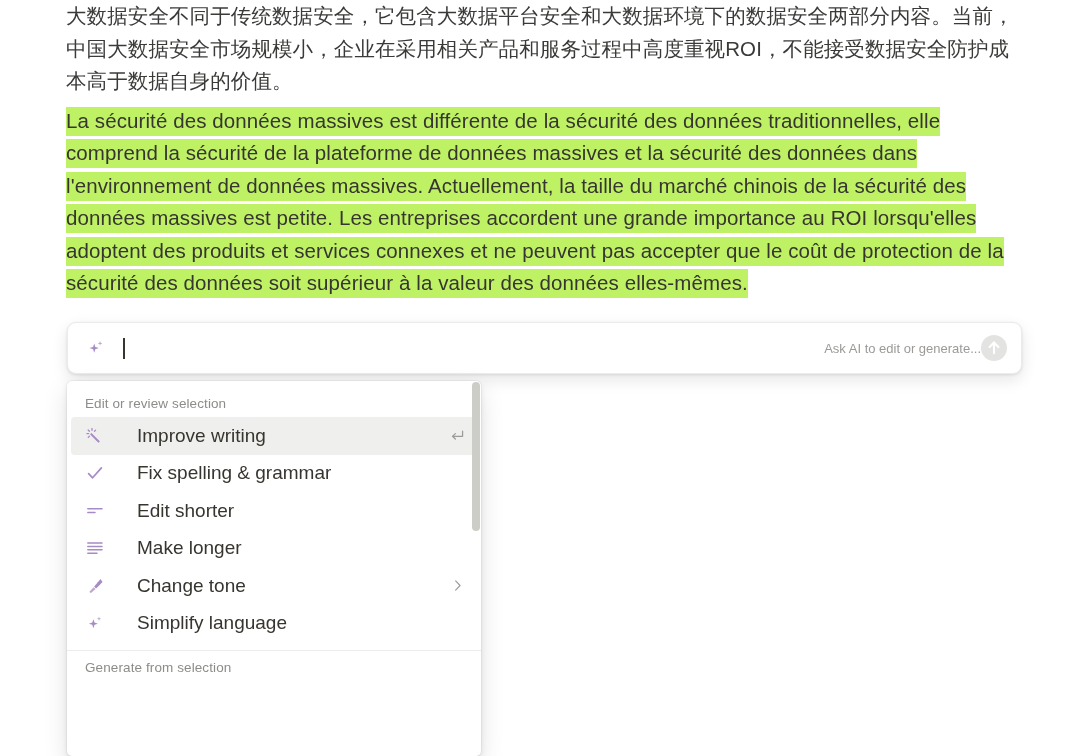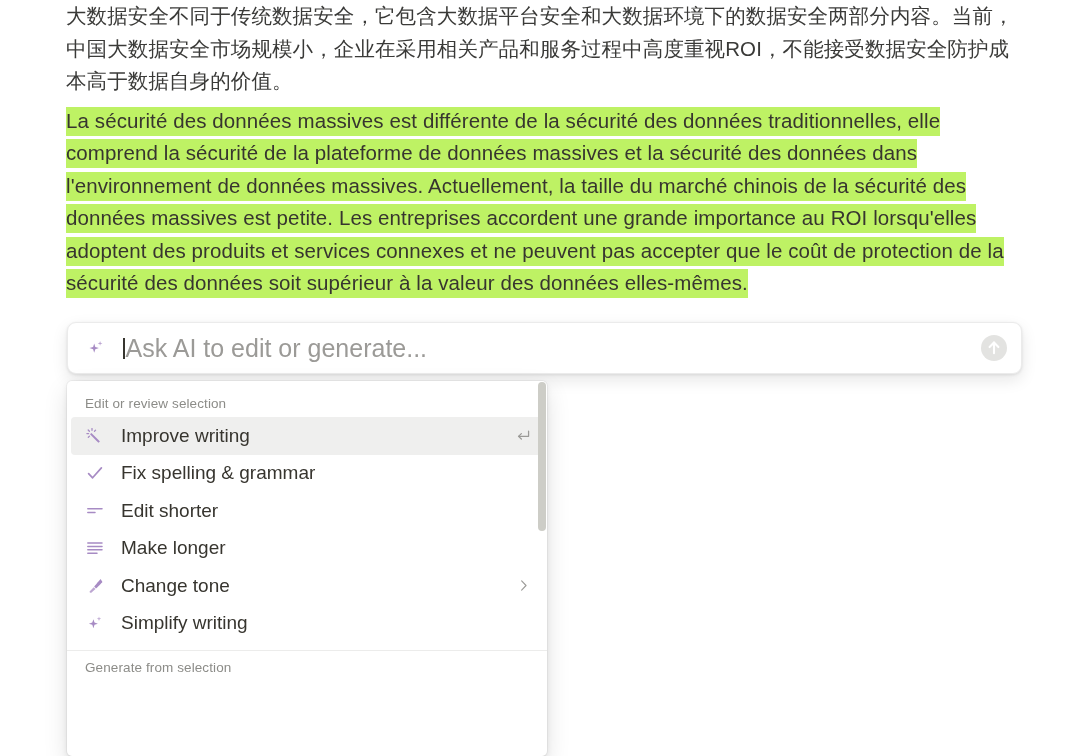--- a/index.html
+++ b/index.html
@@ -55,39 +55,40 @@
   }
   .ai-spark { width: 20px; height: 20px; flex: 0 0 20px; display:block; }
   .ai-caret {
     width: 1.5px; height: 21px;
     background: #37352f;
     margin-left: 17px;
     flex: 0 0 1.5px;
   }
   .ai-placeholder {
     flex: 1 1 auto;
-    font-size: 25px;
+    font-size: 13px;
     color: #9b9a97;
     padding-left: 1px;
     white-space: nowrap;
     overflow: hidden;
+    text-align: right;
   }
   .ai-submit {
     width: 26px; height: 26px;
     border-radius: 50%;
     background: #e3e3e1;
     display: flex; align-items: center; justify-content: center;
     flex: 0 0 26px;
   }
 
   
   .menu {
     position: absolute;
     left: 67px; top: 381px;
-    width: 480px;
+    width: 414px;
     height: 375px;
     background: #ffffff;
     border-radius: 5px;
     box-shadow: 0 0 0 1px rgba(15,15,15,0.045),
                 0 3px 6px rgba(15,15,15,0.08),
                 0 9px 24px rgba(15,15,15,0.12);
     padding-top: 8px;
     overflow: hidden;
   }
   .menu-section-label {
@@ -107,21 +108,21 @@
   .menu-item.active { background: #efefee; }
   .menu-item .mi-icon {
     width: 20px; height: 20px;
     flex: 0 0 20px;
     display: flex; align-items: center; justify-content: center;
   }
   .menu-item .mi-label {
     flex: 1 1 auto;
     font-size: 19px;
     color: #37352f;
-    margin-left: 16px;
+    margin-left: 32px;
     white-space: nowrap;
   }
   .menu-item .mi-right {
     flex: 0 0 auto;
     display: flex; align-items: center; justify-content: center;
     width: 20px; height: 20px;
   }
   .menu-divider {
     height: 1px;
     background: #ececeb;
@@ -248,21 +249,21 @@
     </span>
   </div>
 
   <div class="menu-item">
     <span class="mi-icon">
       <svg viewBox="0 0 20 20" width="20" height="20">
         <path d="M8.4 6.2 L9.5 9.6 L12.9 10.7 L9.5 11.8 L8.4 15.2 L7.3 11.8 L3.9 10.7 L7.3 9.6 Z" fill="#a78bc4"></path>
         <path d="M14.0 3.4 L14.55 5.2 L16.35 5.75 L14.55 6.3 L14.0 8.1 L13.45 6.3 L11.65 5.75 L13.45 5.2 Z" fill="#bda7d2"></path>
       </svg>
     </span>
-    <span class="mi-label">Simplify writing</span>
+    <span class="mi-label">Simplify language</span>
     <span class="mi-right"></span>
   </div>
 
   <div class="menu-divider"></div>
 
   <div class="menu-section-label">Generate from selection</div>
 
 
   <div class="menu-scrollbar">
     <div class="menu-scrollthumb"></div>

